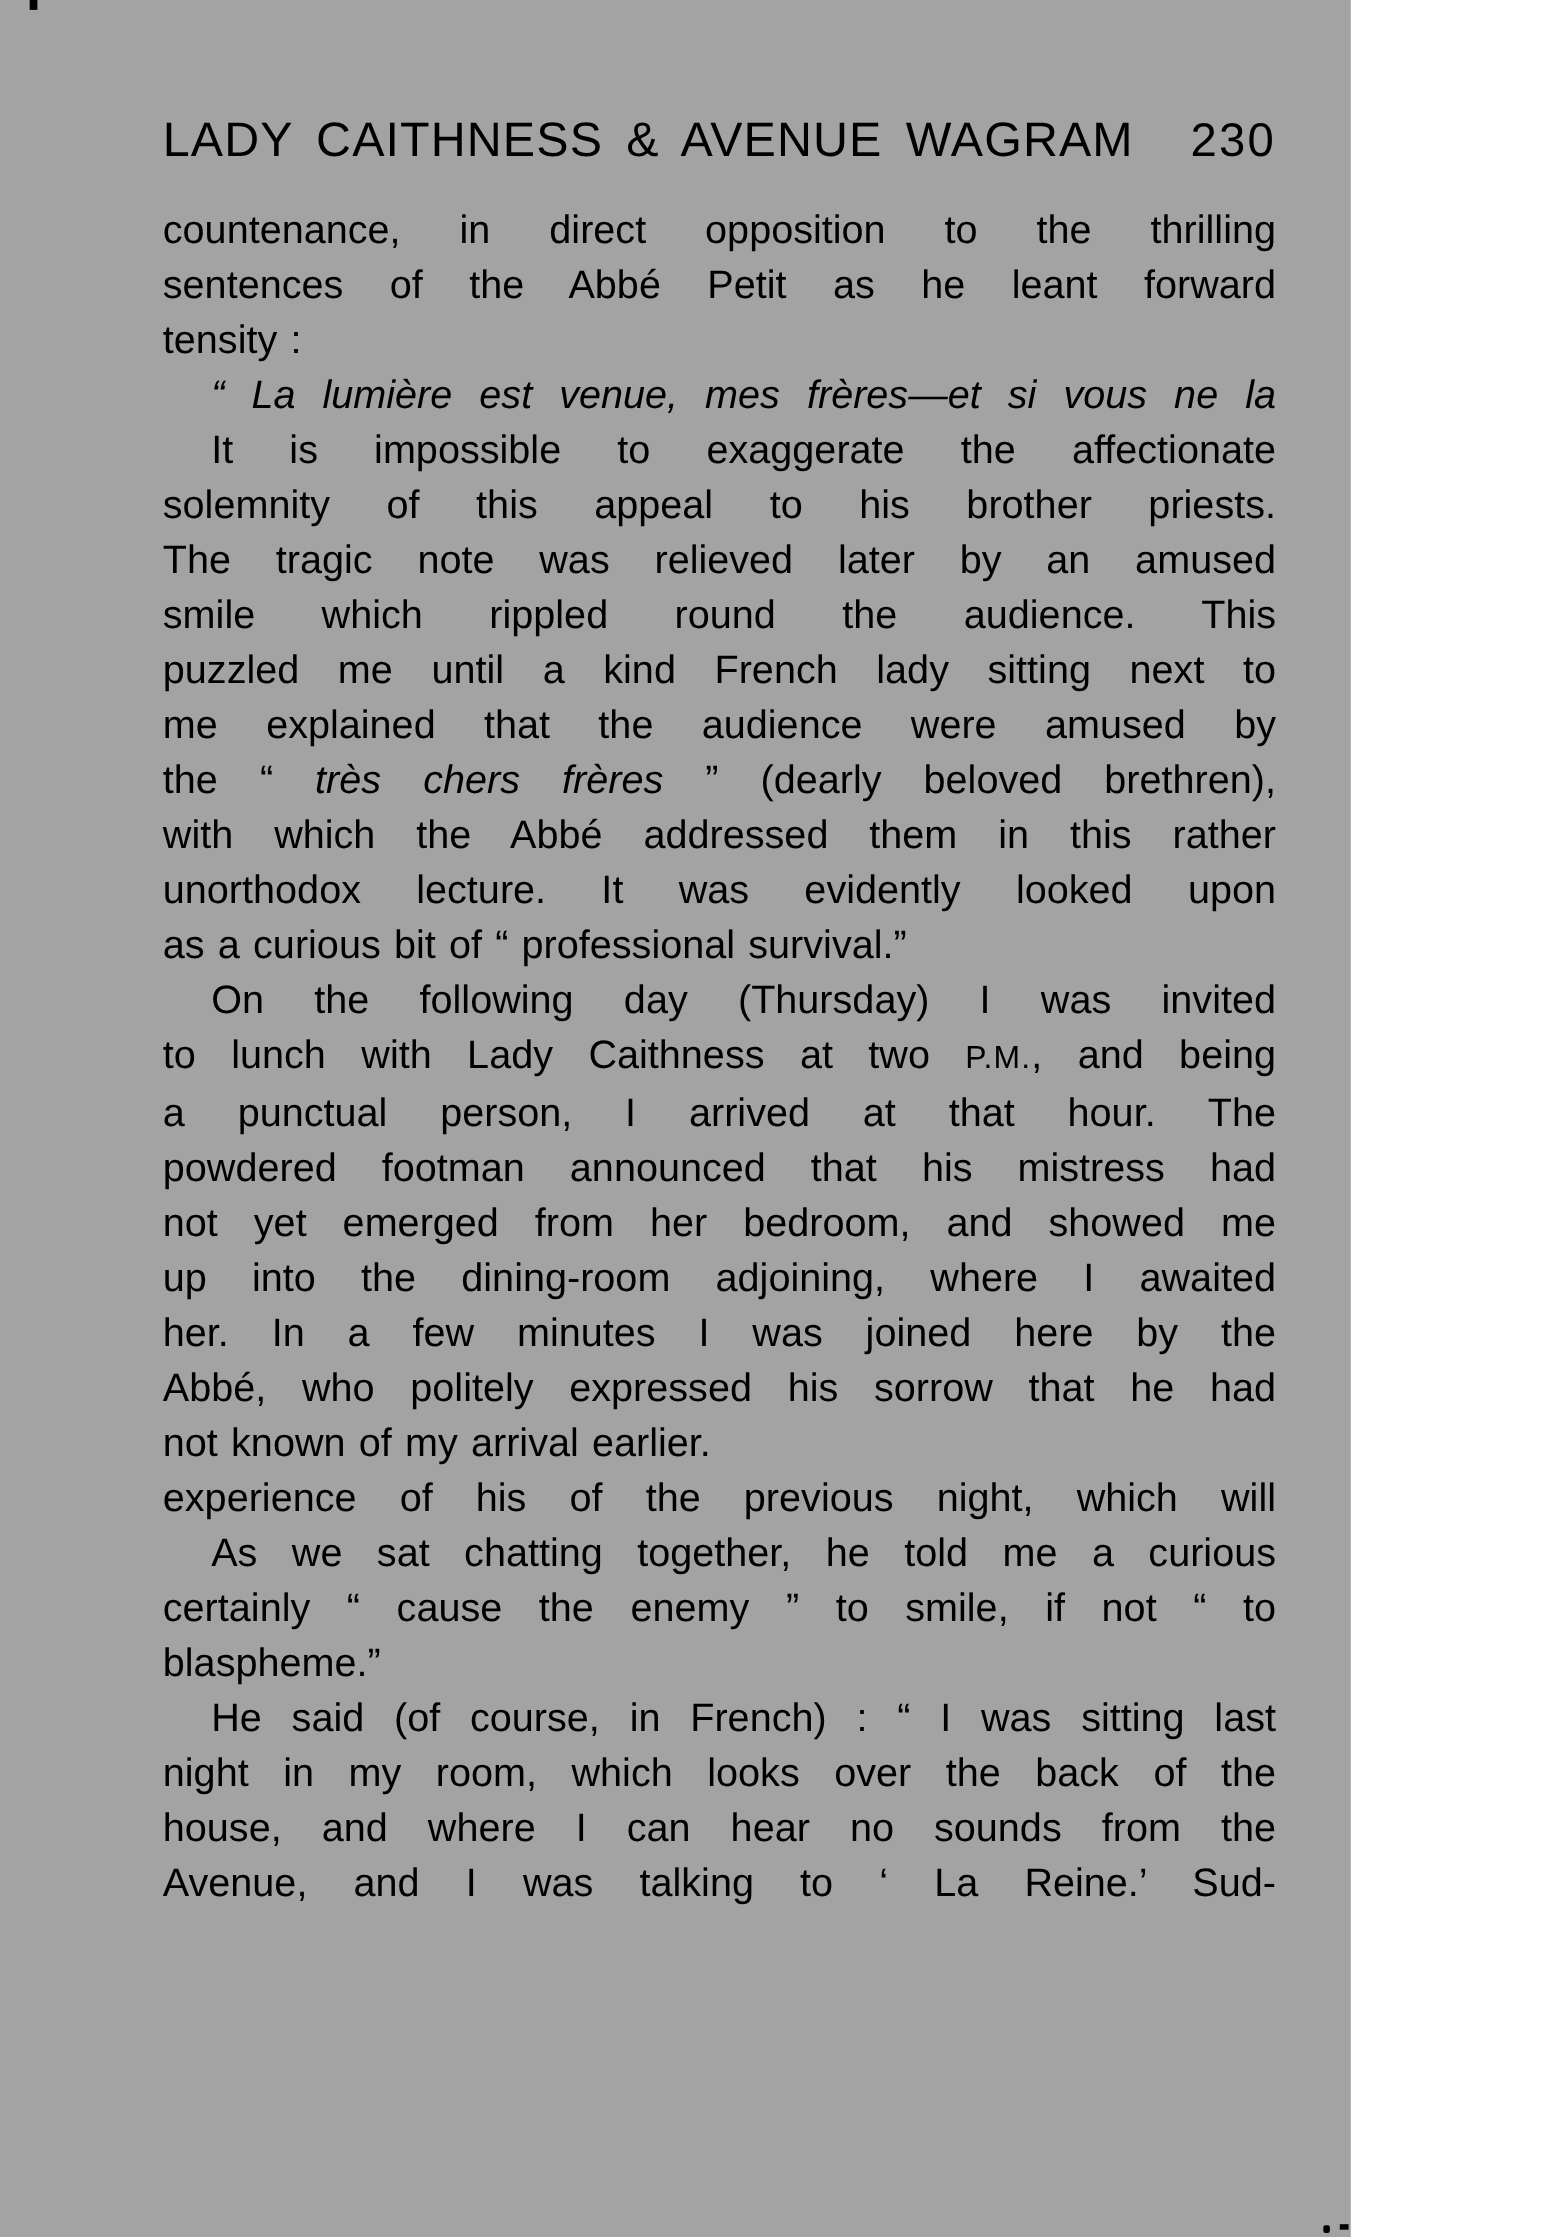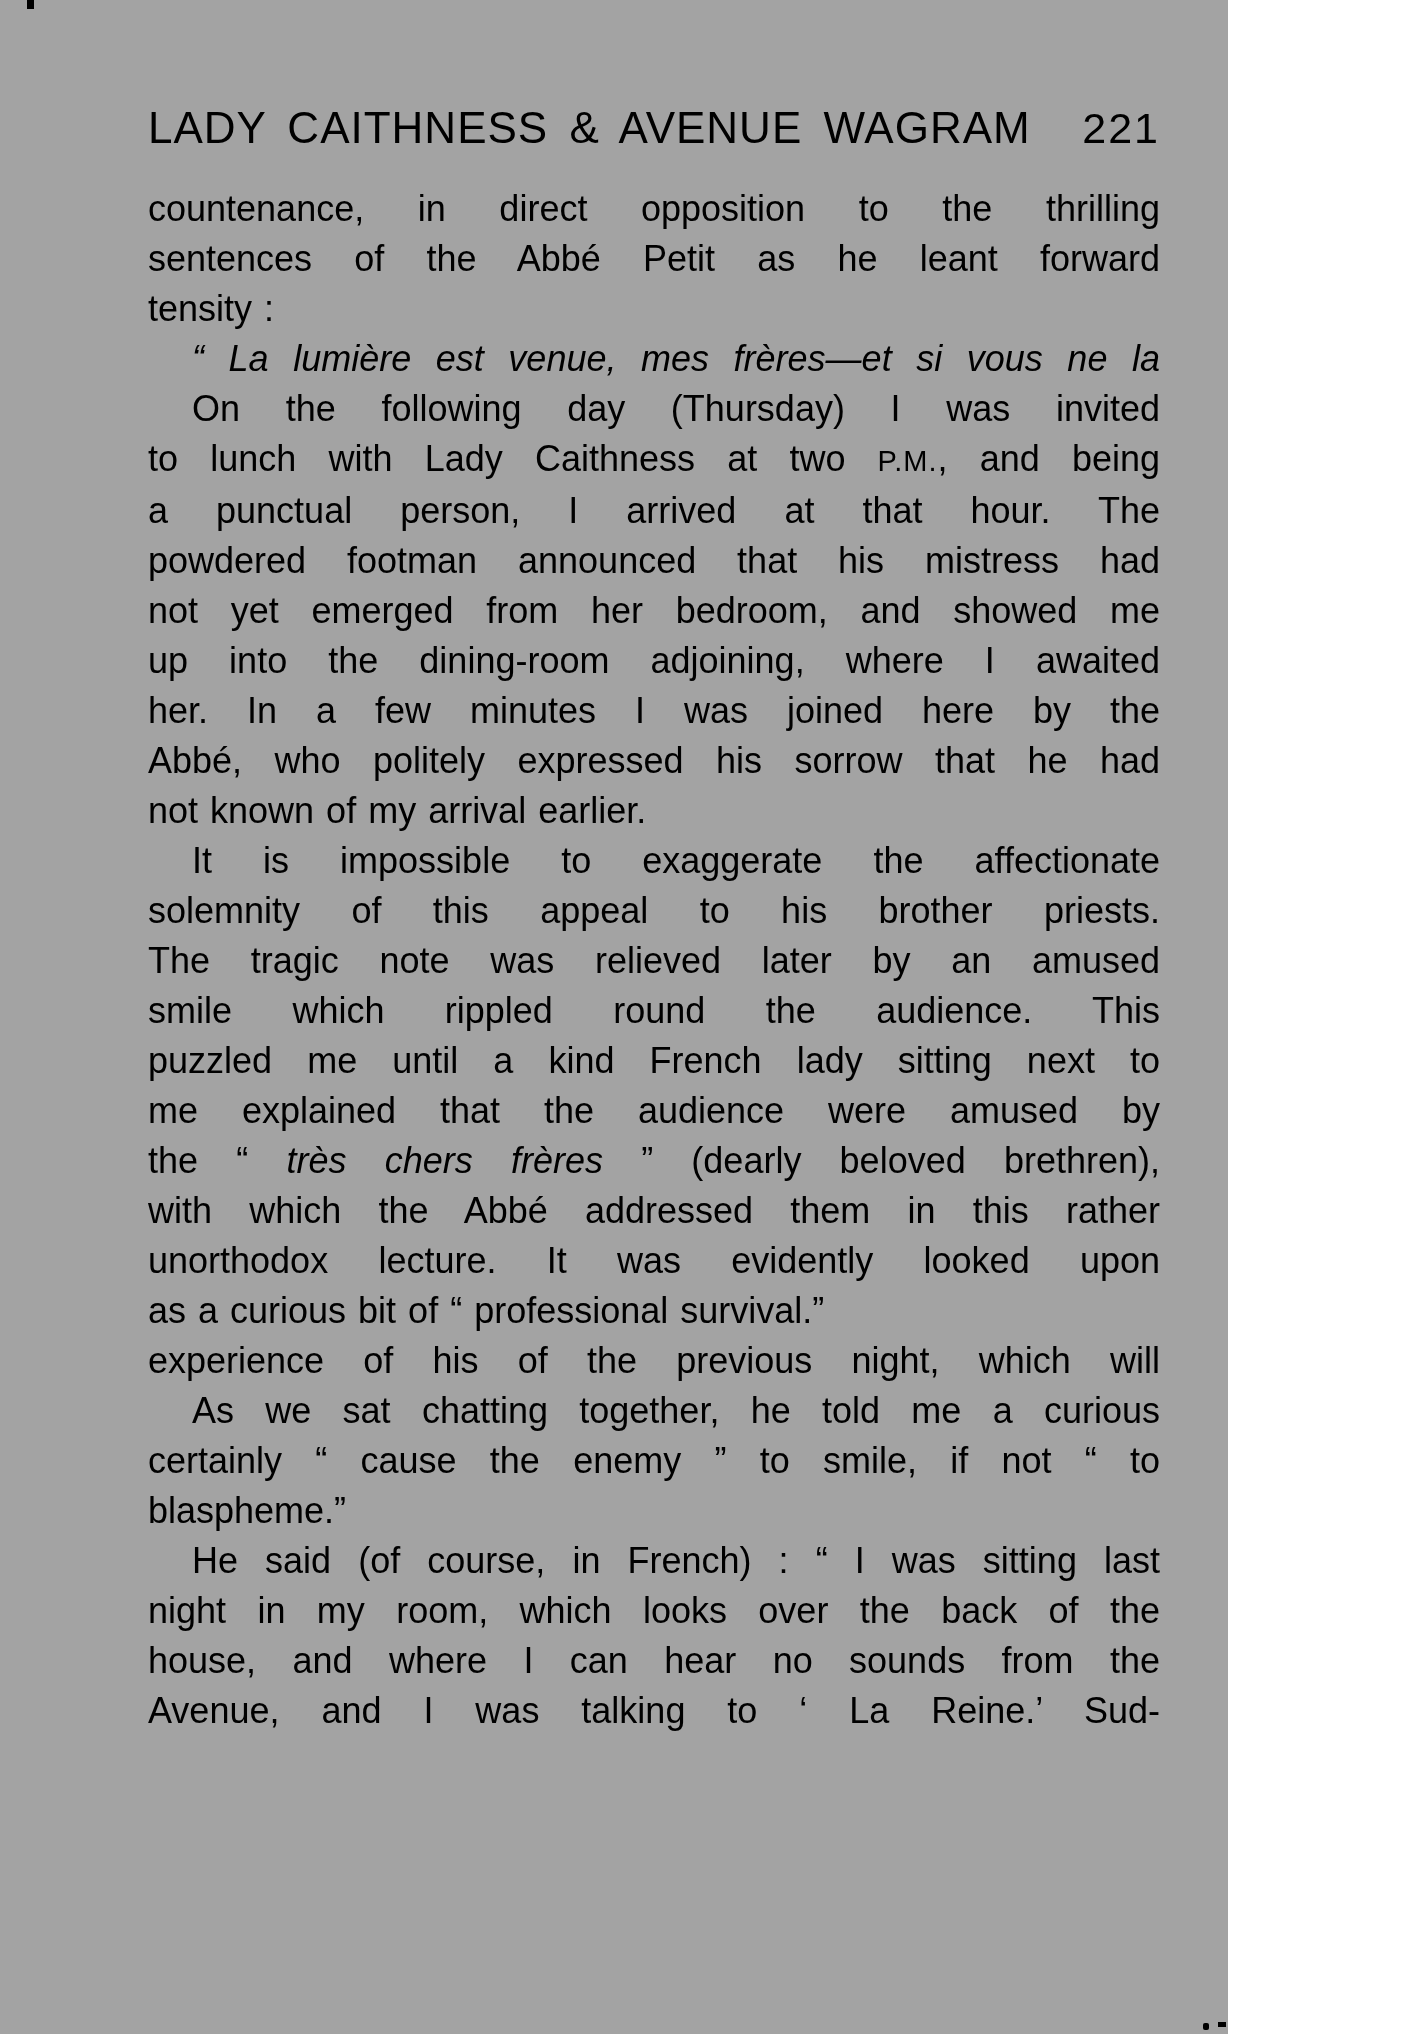--- a/index.html
+++ b/index.html
@@ -95,54 +95,54 @@
   <div class="art a5"></div>
   <div class="art a6"></div>
   <div class="art a7"></div>
   <div class="art a8"></div>
   <div class="art a9"></div>
   <div class="art a10"></div>
   <div class="art a11"></div>
 
   <div class="running-header">
     <span class="running-title">LADY CAITHNESS &amp; AVENUE WAGRAM</span>
-    <span class="page-number">221</span>
+    <span class="page-number">230</span>
   </div>
 
   <div class="text-block">
       <div class="paragraph">
         <div class="line"><span class="rm">countenance, in direct opposition to the thrilling</span></div>
         <div class="line"><span class="rm">sentences of the Abbé Petit as he leant forward</span></div>
         <div class="line last"><span class="rm">tensity :</span></div>
       </div>
       <div class="paragraph">
         <div class="line indent"><span class="it">“ La lumière est venue, mes frères—et si vous ne la</span></div>
       </div>
       <div class="paragraph">
-        <div class="line indent"><span class="rm">On the following day (Thursday) I was invited</span></div>
-        <div class="line"><span class="rm">to lunch with Lady Caithness at two </span><span class="sc">P.M.</span><span class="rm">, and being</span></div>
-        <div class="line"><span class="rm">a punctual person, I arrived at that hour.  The</span></div>
-        <div class="line"><span class="rm">powdered footman announced that his mistress had</span></div>
-        <div class="line"><span class="rm">not yet emerged from her bedroom, and showed me</span></div>
-        <div class="line"><span class="rm">up into the dining-room adjoining, where I awaited</span></div>
-        <div class="line"><span class="rm">her.  In a few minutes I was joined here by the</span></div>
-        <div class="line"><span class="rm">Abbé, who politely expressed his sorrow that he had</span></div>
-        <div class="line last"><span class="rm">not known of my arrival earlier.</span></div>
-      </div>
-      <div class="paragraph">
         <div class="line indent"><span class="rm">It is impossible to exaggerate the affectionate</span></div>
         <div class="line"><span class="rm">solemnity of this appeal to his brother priests.</span></div>
         <div class="line"><span class="rm">The tragic note was relieved later by an amused</span></div>
         <div class="line"><span class="rm">smile which rippled round the audience.  This</span></div>
         <div class="line"><span class="rm">puzzled me until a kind French lady sitting next to</span></div>
         <div class="line"><span class="rm">me explained that the audience were amused by</span></div>
         <div class="line"><span class="rm">the “ </span><span class="it">très chers frères</span><span class="rm"> ” (dearly beloved brethren),</span></div>
         <div class="line"><span class="rm">with which the Abbé addressed them in this rather</span></div>
         <div class="line"><span class="rm">unorthodox lecture.  It was evidently looked upon</span></div>
         <div class="line last"><span class="rm">as a curious bit of “ professional survival.”</span></div>
+      </div>
+      <div class="paragraph">
+        <div class="line indent"><span class="rm">On the following day (Thursday) I was invited</span></div>
+        <div class="line"><span class="rm">to lunch with Lady Caithness at two </span><span class="sc">P.M.</span><span class="rm">, and being</span></div>
+        <div class="line"><span class="rm">a punctual person, I arrived at that hour.  The</span></div>
+        <div class="line"><span class="rm">powdered footman announced that his mistress had</span></div>
+        <div class="line"><span class="rm">not yet emerged from her bedroom, and showed me</span></div>
+        <div class="line"><span class="rm">up into the dining-room adjoining, where I awaited</span></div>
+        <div class="line"><span class="rm">her.  In a few minutes I was joined here by the</span></div>
+        <div class="line"><span class="rm">Abbé, who politely expressed his sorrow that he had</span></div>
+        <div class="line last"><span class="rm">not known of my arrival earlier.</span></div>
       </div>
       <div class="paragraph">
         <div class="line"><span class="rm">experience of his of the previous night, which will</span></div>
         <div class="line indent"><span class="rm">As we sat chatting together, he told me a curious</span></div>
         <div class="line"><span class="rm">certainly “ cause the enemy ” to smile, if not “ to</span></div>
         <div class="line last"><span class="rm">blaspheme.”</span></div>
       </div>
       <div class="paragraph">
         <div class="line indent"><span class="rm">He said (of course, in French) : “ I was sitting last</span></div>
         <div class="line"><span class="rm">night in my room, which looks over the back of the</span></div>

